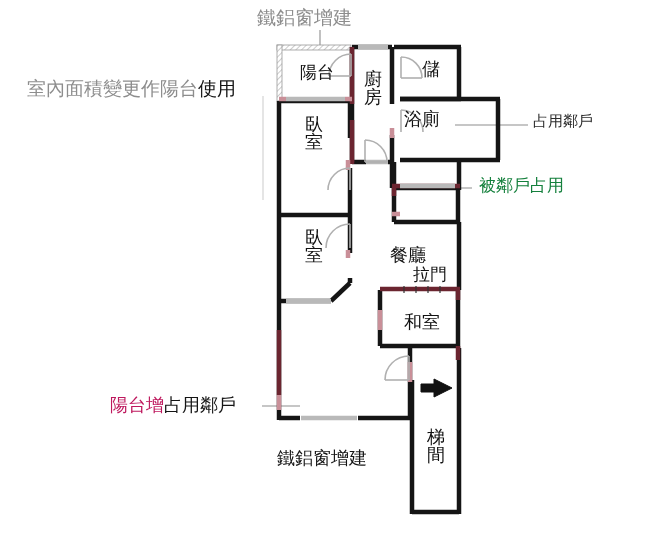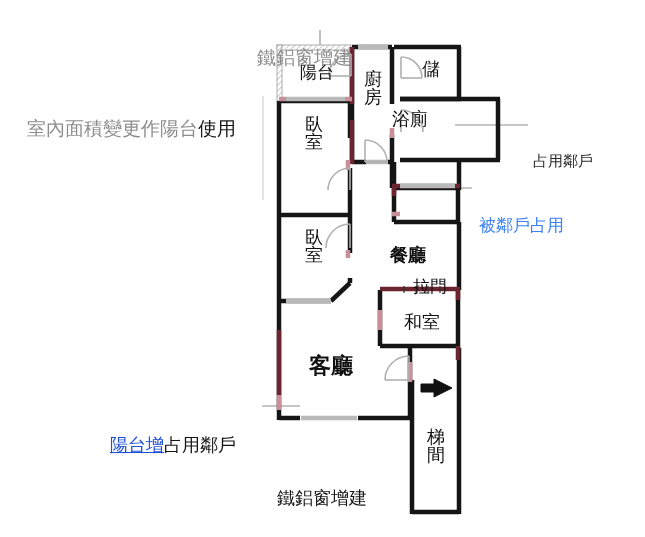--- a/index.html
+++ b/index.html
@@ -5,31 +5,31 @@
 <style>
   html,body{margin:0;padding:0;background:#ffffff;}
   body{
     width:645px;height:537px;overflow:hidden;position:relative;
     font-family:"DejaVu Sans","Liberation Sans",sans-serif;
     color:#111;
   }
   #stage{position:absolute;left:0;top:0;width:645px;height:537px;}
   #plan-svg{position:absolute;left:0;top:0;width:645px;height:537px;}
 
-  .anno{position:absolute;white-space:nowrap;line-height:1;margin-top:40px;}
+  .anno{position:absolute;white-space:nowrap;line-height:1;}
   .anno-gray{color:#8d8d8d;}
 
   .lbl-top-window{font-size:19px;letter-spacing:0px;}
   .lbl-left-balcony{font-size:19px;text-align:center;}
   .lbl-left-balcony .g{color:#8d8d8d;}
   .lbl-left-balcony .d{color:#141414;}
   .lbl-right{font-size:15px;color:#2b2b2b;}
-  .lbl-right2{font-size:17px;color:#3b82f6;}
+  .lbl-right2{font-size:17px;color:#15803d;}
   .lbl-bl{font-size:18px;}
-  .lbl-bl .g{color:#1d4ed8;text-decoration:underline;}
+  .lbl-bl .g{color:#be185d;}
   .lbl-bl .d{color:#141414;}
   .lbl-bottom-window{font-size:18px;color:#141414;}
 
   
   .room{position:absolute;white-space:pre-line;line-height:1.02;text-align:center;color:#111;}
   .room-sm{font-size:17px;}
   .room-md{font-size:18px;}
   .room-lg{font-size:22px;font-weight:bold;}
 </style>
 </head>
@@ -210,29 +210,28 @@
 室</div>
 
   <div class="room room-md" style="left:286px;top:228px;width:56px;">臥
 室</div>
 
   <div class="room room-md" style="left:358px;top:70px;width:30px;">廚
 房</div>
 
   <div class="room room-md" style="left:416px;top:60px;width:30px;">儲</div>
 
-  <div class="room room-md" style="left:384px;top:110px;width:52px;text-align:center;">浴廁</div>
-
-  <div class="room room-md" style="left:382px;top:246px;width:52px;font-weight:bold;">餐廳</div>
-
-  <div class="room room-sm" style="left:406px;top:278px;width:48px;">拉門</div>
+  <div class="room room-md" style="left:396px;top:110px;width:52px;text-align:center;">浴廁</div>
+
+  <div class="room room-md" style="left:382px;top:246px;width:52px;">餐廳</div>
+
+  <div class="room room-sm" style="left:406px;top:266px;width:48px;">拉門</div>
 
   <div class="room room-md" style="left:396px;top:313px;width:52px;font-family:Liberation Serif, serif;">和室</div>
 
-  <div class="room room-lg" style="left:300px;top:355px;width:62px;">客廳</div>
 
   <div class="room room-md" style="left:421px;top:428px;width:30px;">梯
 間</div>
 
   <div class="anno lbl-top-window anno-gray" style="left:257px;top:8px;">鐵鋁窗增建</div>
 
   <div class="anno lbl-left-balcony" style="left:27px;top:79px;">
     <span class="g">室內面積變更作陽台</span><span class="d">使用</span>
   </div>
 

